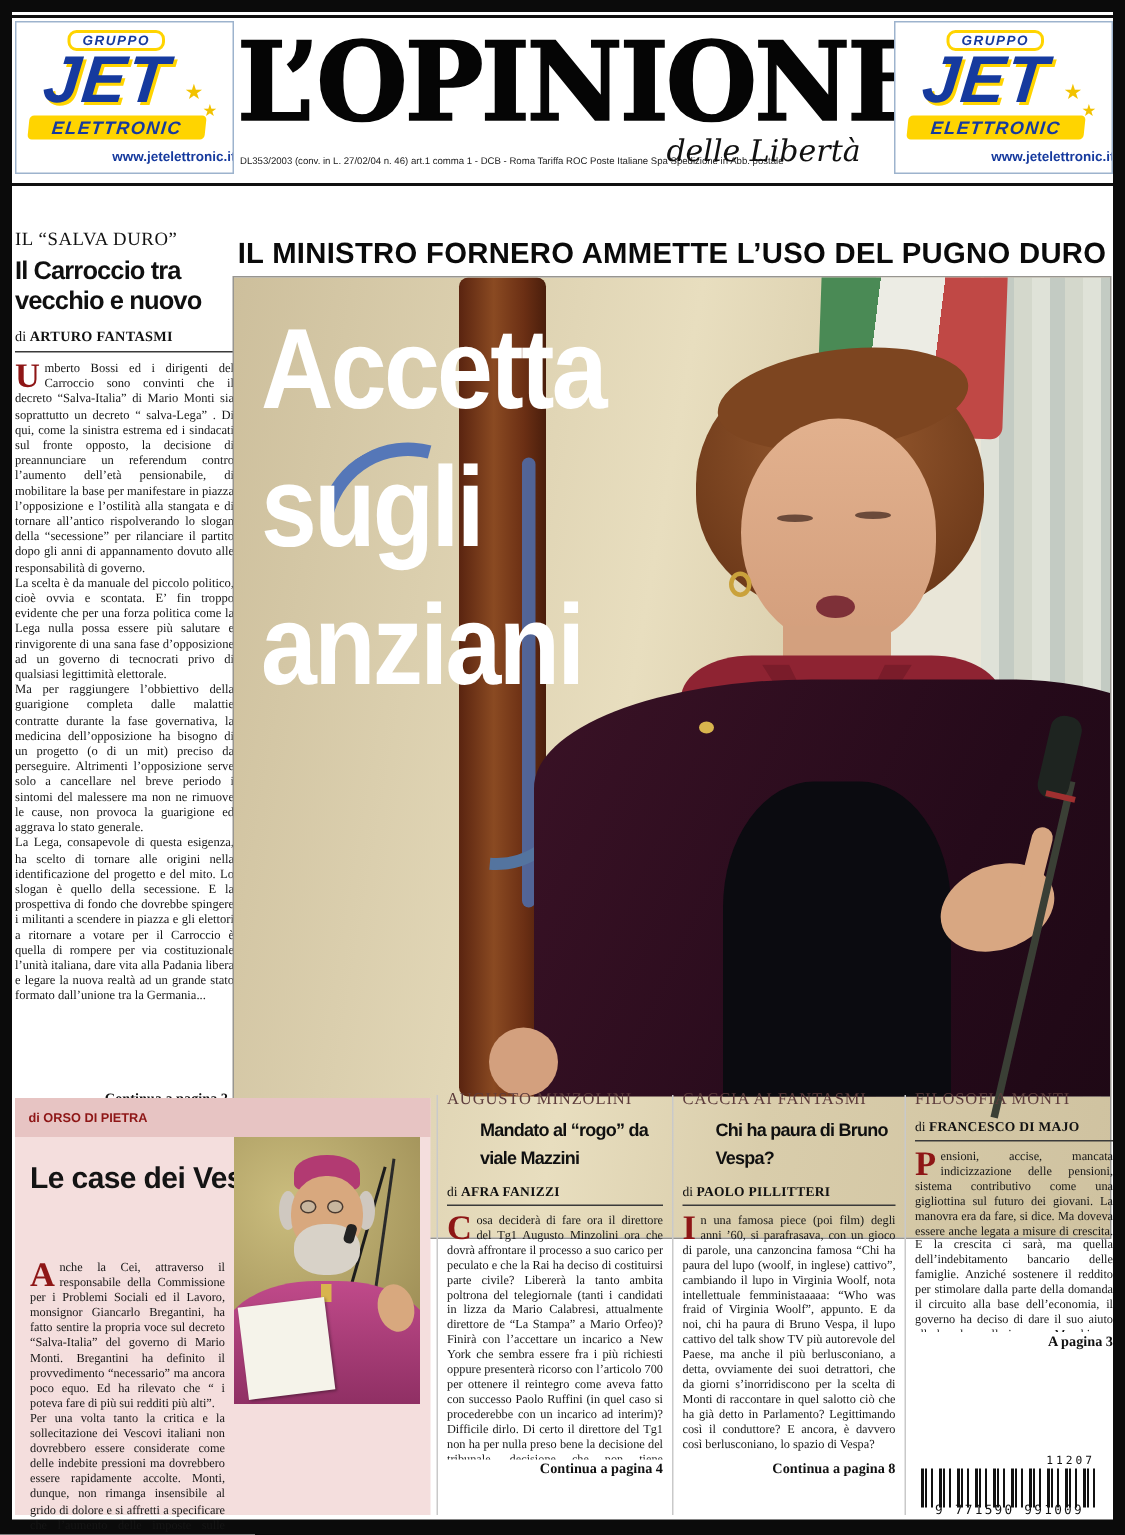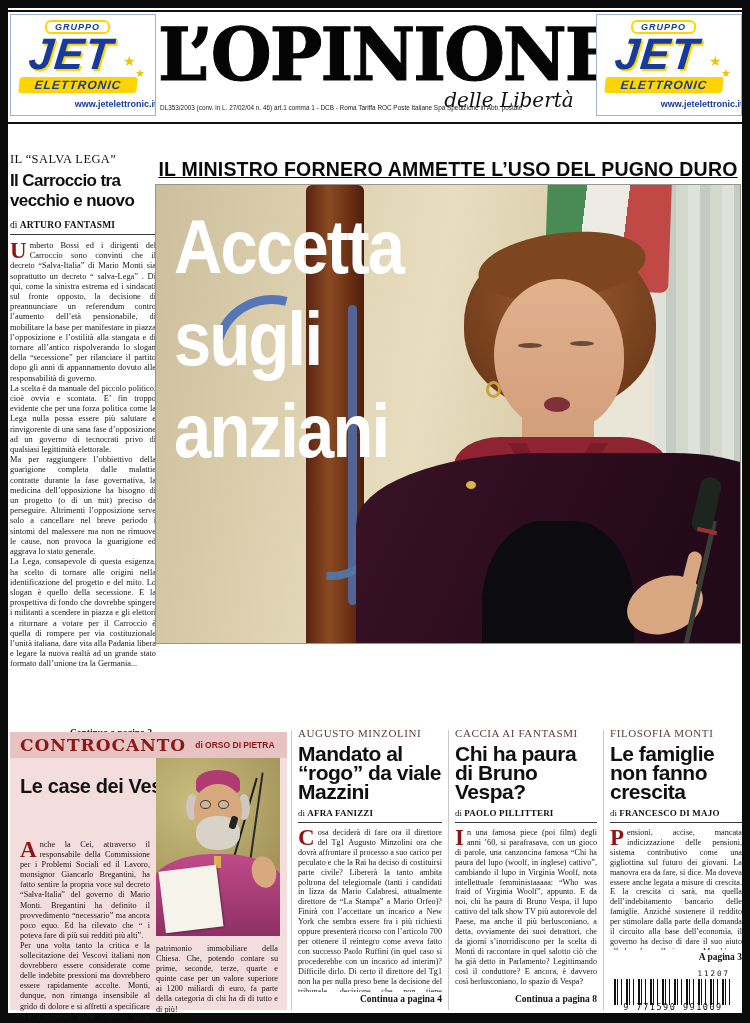--- a/index.html
+++ b/index.html
@@ -55,23 +55,23 @@
   .body-text p { margin:0; }
   .dc { float:left; font-family:"Liberation Serif",serif; font-weight:bold; font-size:23px; line-height:19px;
     padding-right:3px; color:#8e1616; }
   .more { font-family:"Liberation Serif",serif; font-weight:bold; font-size:9.5px; color:#111; text-align:right; }
   .col-left .more { position:absolute; top:570px; right:4px; }
   .col-left { height:600px; }
   .col-left .more { top:576px; }
 
   
   .lead-headline { left:147px; top:150px; width:586px; text-align:center; font-family:"Liberation Sans",sans-serif;
-    font-weight:bold; font-size:19.5px; letter-spacing:0.2px; color:#0a0a0a;text-decoration:underline; }
-
-  .photo { left:147px; top:176px; width:586px; height:460px; border:1px solid #979590; overflow:hidden;
+    font-weight:bold; font-size:19.5px; letter-spacing:0.2px; color:#0a0a0a; }
+
+  .photo { left:147px; top:176px; width:586px; height:642px; border:1px solid #979590; overflow:hidden;
     background:linear-gradient(100deg,#cdbf9c,#e8debf 45%,#d9cdab 65%,#cfc2a0); }
   .ph { position:absolute; }
   .ph-column { left:428px; top:0; width:72px; height:546px; background:#e9e6d8; }
   .ph-curtain { left:498px; top:0; width:88px; height:546px;
     background:repeating-linear-gradient(90deg,#dfe2d8 0 12px,#c3cbc3 12px 22px,#d4d8cc 22px 34px); }
   .ph-flag { left:390px; top:-6px; width:124px; height:112px; transform:rotate(2deg);
     background:linear-gradient(95deg,#4a8a55 0 30%,#ecece4 30% 62%,#c04845 62% 100%); border-radius:0 0 8px 8px; }
   .ph-pole { left:150px; top:0; width:58px; height:546px; border-radius:6px;
     background:linear-gradient(90deg,#5a2410,#8a4a22 40%,#6b2f14 75%,#4a1e0c); }
   .ph-bluestrip { left:192px; top:120px; width:9px; height:300px; background:#4f6fae; border-radius:5px; opacity:.85; }
@@ -140,22 +140,22 @@
   .bp-paper { left:6px; top:110px; width:58px; height:62px; background:#f5f3ea; transform:rotate(-7deg);
     box-shadow:1px 1px 2px rgba(0,0,0,.35); }
   .bp-hand { left:96px; top:98px; width:24px; height:32px; background:#d8a87e; border-radius:50%; transform:rotate(-14deg); }
   .bp-cross { left:58px; top:98px; width:7px; height:12px; background:#d8b44e; }
 
   .bart { top:719px; height:285px; }
   .a2 { left:290px; width:144px; }
   .a3 { left:447px; width:142px; }
   .a4 { left:602px; width:132px; }
   .bart .kicker2 { font-family:"Liberation Serif",serif; font-size:11px; letter-spacing:0.6px; color:#5d3c3c; }
-  .bart h2 { margin-top:5px; font-family:"Liberation Sans",sans-serif; font-weight:bold; font-size:21px;
-    line-height:19px; letter-spacing:-0.5px; color:#101010; }
+  .bart h2 { margin-top:5px; font-family:"Liberation Sans",sans-serif; font-weight:bold; font-size:12px;
+    line-height:19px; letter-spacing:-0.5px; color:#101010;margin-left:22px; }
   .bart .byline { margin-top:7px; font-size:9px; }
   .bart .body-text { margin-top:5px; font-size:8.2px; line-height:9.9px; overflow:hidden; }
   .a2 .body-text, .a3 .body-text { height:164px; }
   .a4 .body-text { height:122px; }
   .bart .more { margin-top:2px; }
 
   .barcode-wrap { position:absolute; left:4px; top:252px; width:118px; }
   .barcode-top { position:absolute; right:2px; top:-10px; font-family:"DejaVu Sans Mono",monospace; font-size:7.5px;
     letter-spacing:2px; color:#111; }
   .barcode-bars { width:118px; height:26px;
@@ -191,21 +191,21 @@
       <div class="ad-jet">JET</div>
       <span class="ad-star s1">★</span>
       <span class="ad-star s2">★</span>
       <span class="ad-star s3">★</span>
       <div class="ad-elettronic">ELETTRONIC</div>
       <div class="ad-url">www.jetelettronic.it</div>
     </div>
 
 
     <div class="abs col-left">
-      <div class="kicker-serif">IL “SALVA LEGA”</div>
+      <div class="kicker-serif">IL “SALVA DURO”</div>
       <h1>Il Carroccio tra vecchio e nuovo</h1>
       <div class="byline">
         <span>di</span>
         <b>ARTURO FANTASMI</b>
       </div>
       <div class="body-text">
         <p><span class="dc">U</span><span>mberto Bossi ed i dirigenti del Carroccio sono convinti che il decreto “Salva-Italia” di Mario Monti sia soprattutto un decreto “ salva-Lega” . Di qui, come la sinistra estrema ed i sindacati sul fronte opposto, la decisione di preannunciare un referendum contro l’aumento dell’età pensionabile, di mobilitare la base per manifestare in piazza l’opposizione e l’ostilità alla stangata e di tornare all’antico rispolverando lo slogan della “secessione” per rilanciare il partito dopo gli anni di appannamento dovuto alle responsabilità di governo.</span></p>
         <p>La scelta è da manuale del piccolo politico, cioè ovvia e scontata. E’ fin troppo evidente che per una forza politica come la Lega nulla possa essere più salutare e rinvigorente di una sana fase d’opposizione ad un governo di tecnocrati privo di qualsiasi legittimità elettorale.</p>
         <p>Ma per raggiungere l’obbiettivo della guarigione completa dalle malattie contratte durante la fase governativa, la medicina dell’opposizione ha bisogno di un progetto (o di un mit) preciso da perseguire. Altrimenti l’opposizione serve solo a cancellare nel breve periodo i sintomi del malessere ma non ne rimuove le cause, non provoca la guarigione ed aggrava lo stato generale.</p>
         <p>La Lega, consapevole di questa esigenza, ha scelto di tornare alle origini nella identificazione del progetto e del mito. Lo slogan è quello della secessione. E la prospettiva di fondo che dovrebbe spingere i militanti a scendere in piazza e gli elettori a ritornare a votare per il Carroccio è quella di rompere per via costituzionale l’unità italiana, dare vita alla Padania libera e legare la nuova realtà ad un grande stato formato dall’unione tra la Germania...</p>
@@ -249,21 +249,20 @@
         <div>anziani</div>
       </div>
     </figure>
 
     <div class="abs vline v1"></div>
     <div class="abs vline v2"></div>
     <div class="abs vline v3"></div>
 
     <section class="abs ctc">
       <div class="ctc-head">
-        <span class="ctc-title">CONTROCANTO</span>
         <span class="ctc-by">di ORSO DI PIETRA</span>
       </div>
       <h2>Le case dei Vescovi</h2>
       <div class="bphoto">
         <div class="bp bp-mic1"></div>
         <div class="bp bp-mic2"></div>
         <div class="bp bp-robe"></div>
         <div class="bp bp-cap"></div>
         <div class="bp bp-hairl"></div>
         <div class="bp bp-hairr"></div>
@@ -273,23 +272,20 @@
         <div class="bp bp-beard"></div>
         <div class="bp bp-michead"></div>
         <div class="bp bp-cross"></div>
         <div class="bp bp-paper"></div>
         <div class="bp bp-hand"></div>
       </div>
       <div class="ctc-col1 body-text">
         <p><span class="dc">A</span><span>nche la Cei, attraverso il responsabile della Commissione per i Problemi Sociali ed il Lavoro, monsignor Giancarlo Bregantini, ha fatto sentire la propria voce sul decreto “Salva-Italia” del governo di Mario Monti. Bregantini ha definito il provvedimento “necessario” ma ancora poco equo. Ed ha rilevato che “ i poteva fare di più sui redditi più alti”.</span></p>
         <p>Per una volta tanto la critica e la sollecitazione dei Vescovi italiani non dovrebbero essere considerate come delle indebite pressioni ma dovrebbero essere rapidamente accolte. Monti, dunque, non rimanga insensibile al grido di dolore e si affretti a specificare che l’aumento delle imposte sulle prime e sulle secondo case vale anche per il</p>
       </div>
-      <div class="ctc-col2 body-text">
-        <p>patrimonio immobiliare della Chiesa. Che, potendo contare su prime, seconde, terze, quarte e quinte case per un valore superiore ai 1200 miliardi di euro, fa parte della categoria di chi ha di di tutto e di più!</p>
-      </div>
     </section>
 
     <article class="abs bart a2">
       <div class="kicker2">AUGUSTO MINZOLINI</div>
       <h2>Mandato al “rogo” da viale Mazzini</h2>
       <div class="byline">
         <span>di</span>
         <b>AFRA FANIZZI</b>
       </div>
       <div class="body-text">
@@ -306,21 +302,20 @@
         <b>PAOLO PILLITTERI</b>
       </div>
       <div class="body-text">
         <p><span class="dc">I</span><span>n una famosa piece (poi film) degli anni ’60, si parafrasava, con un gioco di parole, una canzoncina famosa “Chi ha paura del lupo (woolf, in inglese) cattivo”, cambiando il lupo in Virginia Woolf, nota intellettuale femministaaaaa: “Who was fraid of Virginia Woolf”, appunto. E da noi, chi ha paura di Bruno Vespa, il lupo cattivo del talk show TV più autorevole del Paese, ma anche il più berlusconiano, a detta, ovviamente dei suoi detrattori, che da giorni s’inorridiscono per la scelta di Monti di raccontare in quel salotto ciò che ha già detto in Parlamento? Legittimando così il conduttore? E ancora, è davvero così berlusconiano, lo spazio di Vespa?</span></p>
       </div>
       <div class="more">Continua a pagina 8</div>
     </article>
 
     <article class="abs bart a4">
       <div class="kicker2">FILOSOFIA MONTI</div>
-      <h2>Le famiglie non fanno crescita</h2>
       <div class="byline">
         <span>di</span>
         <b>FRANCESCO DI MAJO</b>
       </div>
       <div class="body-text">
         <p><span class="dc">P</span><span>ensioni, accise, mancata indicizzazione delle pensioni, sistema contributivo come una gigliottina sul futuro dei giovani. La manovra era da fare, si dice. Ma doveva essere anche legata a misure di crescita. E la crescita ci sarà, ma quella dell’indebitamento bancario delle famiglie. Anziché sostenere il reddito per stimolare dalla parte della domanda il circuito alla base dell’economia, il governo ha deciso di dare il suo aiuto alle banche e alle imprese. Ma chi non ha non spende.</span></p>
       </div>
       <div class="more">A pagina 3</div>
       <div class="barcode-wrap">
         <div class="barcode-top">11207</div>

